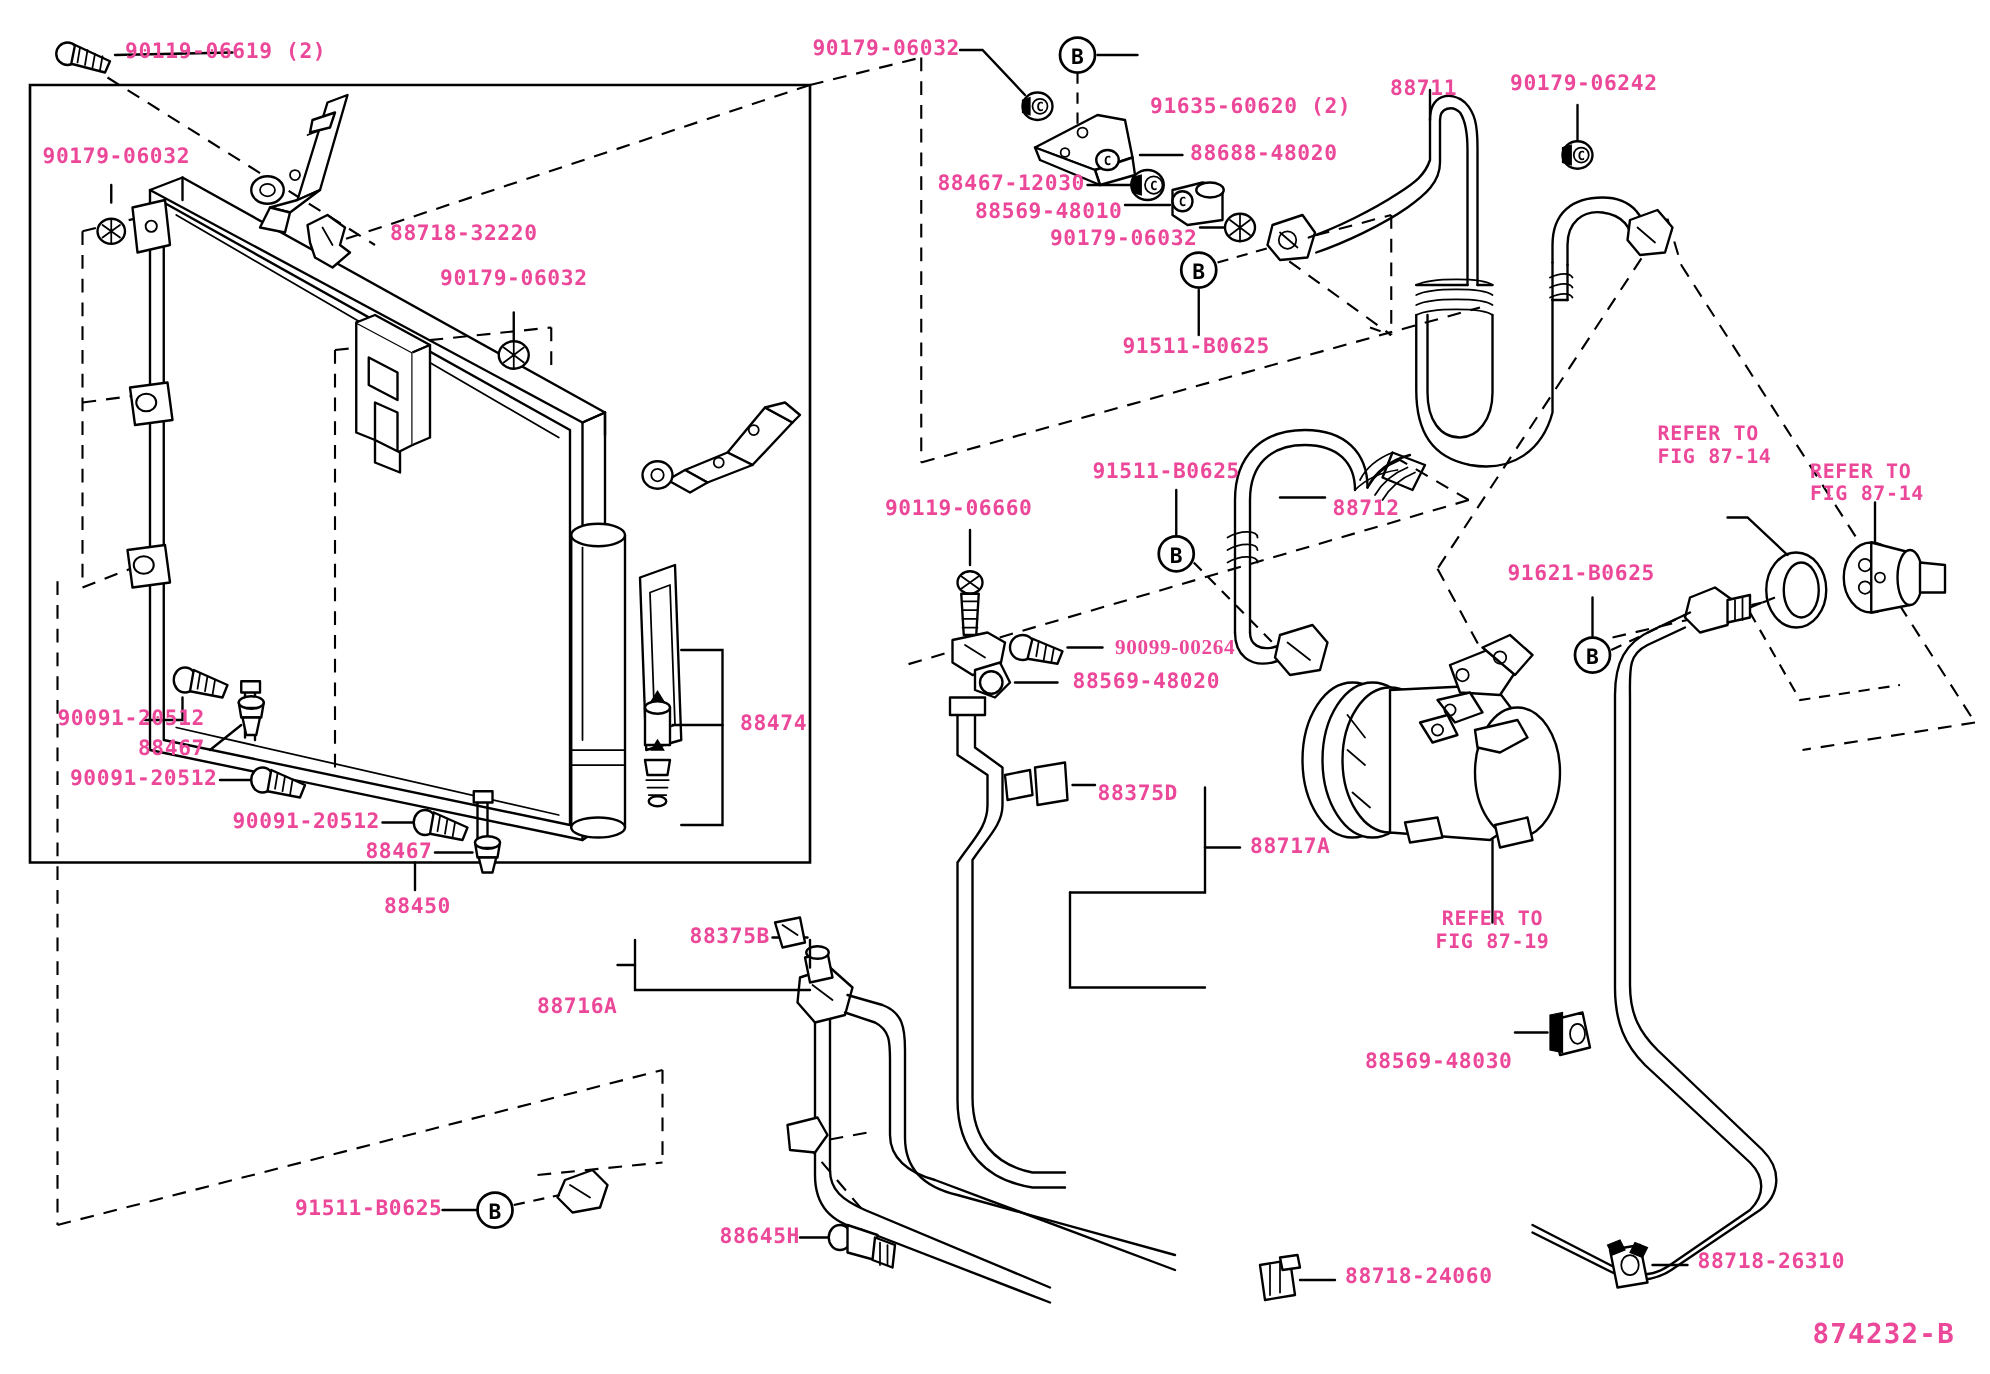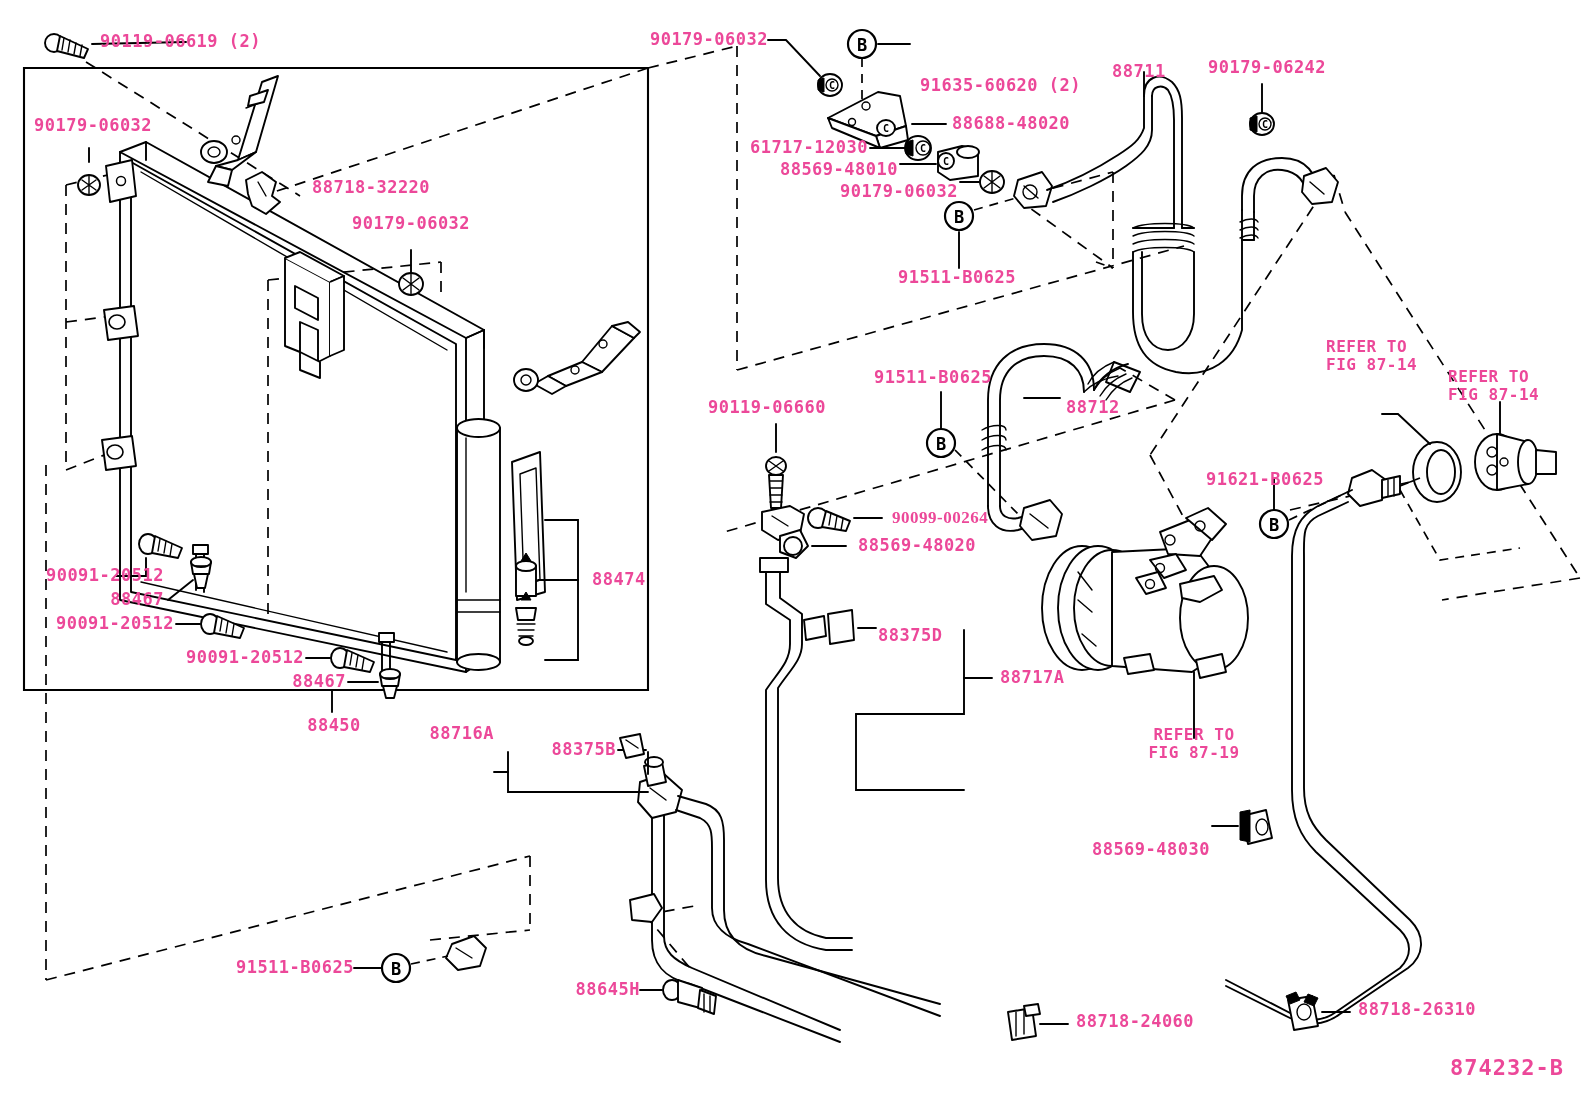--- a/index.html
+++ b/index.html
@@ -548,21 +548,21 @@
 <div class="lbl r" style="left:0px;top:590px;width:164px;">88467</div>
 <div class="lbl r" style="left:0px;top:614px;width:174px;">90091-20512</div>
 <div class="lbl r" style="left:0px;top:648px;width:304px;">90091-20512</div>
 <div class="lbl r" style="left:0px;top:672px;width:346px;">88467</div>
 <div class="lbl c" style="left:264px;top:716px;width:140px;">88450</div>
 <div class="lbl" style="left:592px;top:570px;">88474</div>
 
 <div class="lbl r" style="left:600px;top:30px;width:168px;">90179-06032</div>
 <div class="lbl" style="left:920px;top:32px;margin-top:44px;">91635-60620 (2)</div>
 <div class="lbl" style="left:952px;top:114px;">88688-48020</div>
-<div class="lbl r" style="left:700px;top:138px;width:168px;">61717-12030</div>
+<div class="lbl r" style="left:700px;top:138px;width:168px;">88467-12030</div>
 <div class="lbl r" style="left:730px;top:160px;width:168px;">88569-48010</div>
 <div class="lbl r" style="left:780px;top:182px;width:178px;">90179-06032</div>
 <div class="lbl r" style="left:832px;top:268px;width:184px;">91511-B0625</div>
 
 <div class="lbl" style="left:1112px;top:62px;">88711</div>
 <div class="lbl" style="left:1208px;top:58px;">90179-06242</div>
 
 <div class="lbl r" style="left:812px;top:368px;width:180px;">91511-B0625</div>
 <div class="lbl" style="left:1066px;top:398px;">88712</div>
 <div class="lbl r" style="left:658px;top:398px;width:168px;">90119-06660</div>
@@ -577,25 +577,25 @@
 </div>
 <div class="lbl fig" style="left:1448px;top:368px;">
   <span>REFER TO</span><br>
   <span>FIG 87-14</span>
 </div>
 <div class="lbl fig c" style="left:1128px;top:726px;width:132px;">
   <span>REFER TO</span><br>
   <span>FIG 87-19</span>
 </div>
 
-<div class="lbl r" style="left:1144px;top:450px;width:180px;margin-top:20px;">91621-B0625</div>
+<div class="lbl r" style="left:1144px;top:450px;width:180px;">91621-B0625</div>
 <div class="lbl r" style="left:1024px;top:840px;width:186px;">88569-48030</div>
 
 <div class="lbl r" style="left:454px;top:740px;width:162px;">88375B</div>
-<div class="lbl r" style="left:350px;top:724px;width:144px;">88716A</div>
+<div class="lbl r" style="left:350px;top:796px;width:144px;">88716A</div>
 <div class="lbl r" style="left:170px;top:958px;width:184px;">91511-B0625</div>
 <div class="lbl r" style="left:470px;top:980px;width:170px;">88645H</div>
 <div class="lbl" style="left:1076px;top:1012px;">88718-24060</div>
 <div class="lbl" style="left:1358px;top:1000px;">88718-26310</div>
 
 <div class="lbl code" style="left:1450px;top:1056px;">874232-B</div>
 
 </div>
 
 </body></html>

